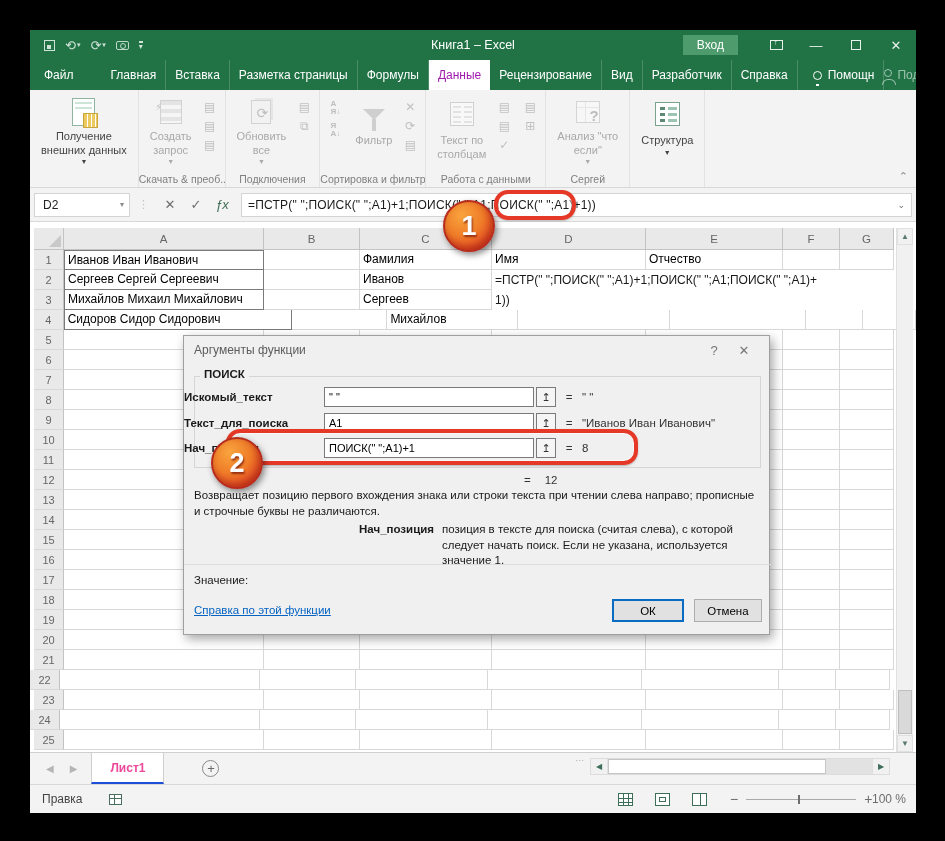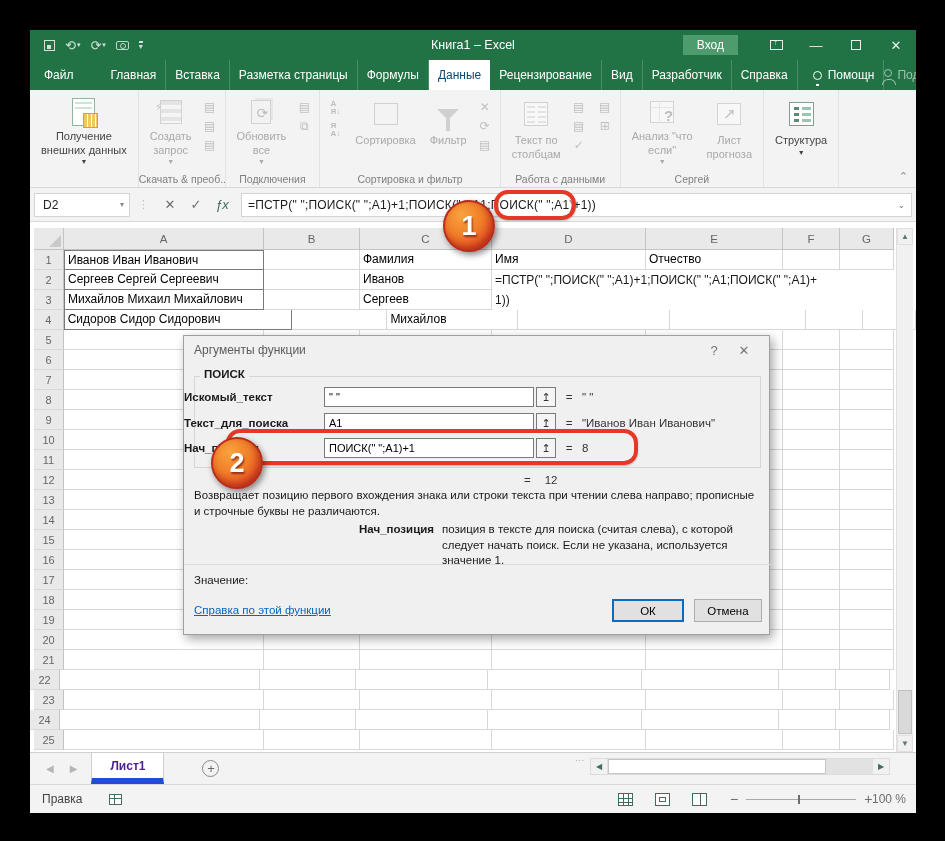--- a/index.html
+++ b/index.html
@@ -22,21 +22,21 @@
   .signin { background:#4e9c6e; color:#fff; font-size:12px; padding:3px 14px; margin-right:18px; cursor:pointer; }
   .winbtn { width:40px; height:30px; display:flex; align-items:center; justify-content:center; color:#e8f1ec; font-size:13px; cursor:pointer; }
   .ribopt-ic { width:13px; height:10px; border:1.5px solid #e8f1ec; position:relative; }
   .ribopt-ic::after { content:"↑"; position:absolute; left:3px; top:-3px; font-size:8px; }
   .maxi-ic { width:10px; height:10px; border:1.5px solid #e8f1ec; }
 
   
   .tabsrow { position:absolute; left:0; top:30px; width:100%; height:30px; background:#217346; display:flex; align-items:stretch; color:#fff; }
   .rtab { display:flex; align-items:center; padding:0 9px; font-size:12px; cursor:pointer; border-right:1px solid rgba(255,255,255,.18); white-space:nowrap; }
   .rtab.first { border-right:none; margin-right:14px; padding:0 14px; }
-  .rtab.active { background:#fff; color:#0c4a6e; border-right:none;text-align:right; }
+  .rtab.active { background:#fff; color:#a21caf; border-right:none;text-align:right; }
   .bulb { width:9px; height:9px; border:1.5px solid #fff; border-radius:50%; position:relative; margin-right:6px; }
   .bulb::after { content:""; position:absolute; left:2px; top:9px; width:3px; height:3px; border-bottom:2px solid #fff; }
   .helptab { margin-left:6px; }
   .share { margin-left:auto; margin-right:14px; display:flex; align-items:center; color:rgba(255,255,255,.55); font-size:12px; }
   .person-ic { width:8px; height:8px; border:1.5px solid rgba(255,255,255,.55); border-radius:50%; margin-right:5px; position:relative; top:-2px; }
   .person-ic::after { content:""; position:absolute; left:-3px; top:9px; width:12px; height:5px; border:1.5px solid rgba(255,255,255,.55); border-bottom:none; border-radius:6px 6px 0 0; }
 
   
   .ribbon { position:absolute; left:0; top:60px; width:100%; height:98px; background:#f3f3f3; border-bottom:1px solid #d8d8d8; display:flex; }
   .rgroup { position:relative; height:100%; border-right:1px solid #e2e2e2; padding:4px 6px 16px 6px; display:flex; align-items:flex-start; gap:4px; }
@@ -143,21 +143,21 @@
     background:radial-gradient(circle at 35% 28%, #f9a43e, #ef7c28 45%, #e03a24 85%);
     box-shadow:2px 3px 6px rgba(0,0,0,.45), inset -2px -3px 6px rgba(140,25,10,.5);
     display:flex; align-items:center; justify-content:center; color:#fff; font-size:27px; font-weight:bold;
     text-shadow:1px 2px 2px rgba(120,20,10,.75); pointer-events:none; }
   .co-1 { left:413px; top:170px; }
   .co-2 { left:181px; top:407px; }
 
   
   .tabbar { position:absolute; left:0; top:722px; width:100%; height:32px; background:#f3f3f3; border-top:1px solid #cfcfcf; display:flex; align-items:stretch; }
   .nav-arrows { display:flex; align-items:center; gap:16px; padding:0 14px 0 16px; color:#b5b5b5; font-size:10px; }
-  .sheettab { display:flex; align-items:center; padding:0 18px; background:#fff; border:1px solid #cfcfcf; border-top:none; border-bottom:6px solid #1d4ed8; color:#4c1d95; font-weight:bold; font-size:12px; cursor:pointer; }
+  .sheettab { display:flex; align-items:center; padding:0 18px; background:#fff; border:1px solid #cfcfcf; border-top:none; border-bottom:2px solid #1d4ed8; color:#ec4899; font-weight:bold; font-size:12px; cursor:pointer; }
   .addsheet { width:17px; height:17px; border:1px solid #8a8a8a; border-radius:50%; color:#6a6a6a; font-size:13px; line-height:15px; text-align:center; margin:auto 0 auto 38px; cursor:pointer; }
   .hscroll { position:absolute; left:560px; top:728px; width:300px; height:17px; background:#f1f1f1; border:1px solid #dcdcdc; display:flex; align-items:stretch; }
   .hscroll .harr { width:17px; display:flex; align-items:center; justify-content:center; color:#3c6e58; font-size:8px; border-right:1px solid #e0e0e0; cursor:pointer; }
   .hscroll .harr.r { border-right:none; border-left:1px solid #e0e0e0; }
   .hthumb { flex:0 0 218px; background:#fff; border:1px solid #c6c6c6; cursor:grab; }
   .htrack-rest { flex:1; background:#e2e2e2; }
   .tb-dots { position:absolute; left:545px; top:726px; color:#b9b9b9; font-size:9px; letter-spacing:1px; writing-mode:vertical-lr; }
 
   
   .statusbar { position:absolute; left:0; top:754px; width:100%; height:29px; background:#f3f3f3; border-top:1px solid #d8d8d8; display:flex; align-items:center; font-size:12px; color:#444; }
@@ -277,26 +277,20 @@
       </div>
       <div class="rgroup">
         <div class="sortpair">
           <span class="mini">А
 Я↓</span>
           <span class="mini">Я
 А↓</span>
         </div>
         <div class="bigbtn dis">
           <span class="iconbox">
-            <span class="g-ic sort-big-icon"></span>
-          </span>
-          <div>Сортировка</div>
-        </div>
-        <div class="bigbtn dis">
-          <span class="iconbox">
             <span class="g-ic filter-icon"></span>
           </span>
           <div>Фильтр</div>
         </div>
         <div class="ministack">
           <span class="mini">✕</span>
           <span class="mini">⟳</span>
           <span class="mini">▤</span>
         </div>
         <div class="rgroup-label">Сортировка и фильтр</div>
@@ -319,27 +313,20 @@
         <div class="rgroup-label">Работа с данными</div>
       </div>
       <div class="rgroup">
         <div class="bigbtn dis">
           <span class="iconbox">
             <span class="g-ic what-if-icon"></span>
           </span>
           <div>Анализ "что</div>
           <div>если"</div>
           <div class="caret">▼</div>
-        </div>
-        <div class="bigbtn dis">
-          <span class="iconbox">
-            <span class="g-ic forecast-icon"></span>
-          </span>
-          <div>Лист</div>
-          <div>прогноза</div>
         </div>
         <div class="rgroup-label">Сергей</div>
       </div>
       <div class="rgroup">
         <div class="bigbtn">
           <span class="iconbox">
             <span class="g-ic outline-icon"></span>
           </span>
           <div>Структура</div>
           <div class="caret">▼</div>

